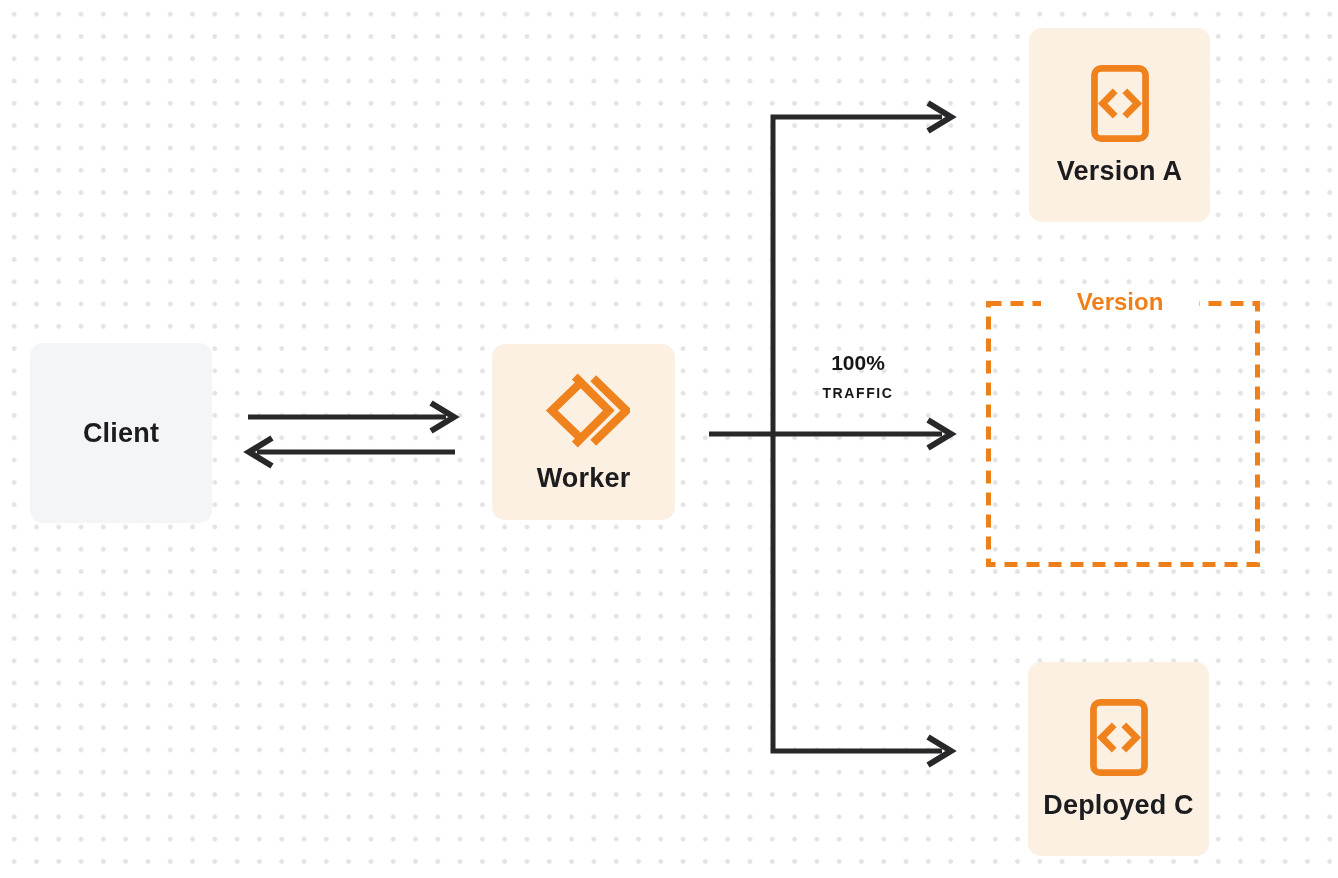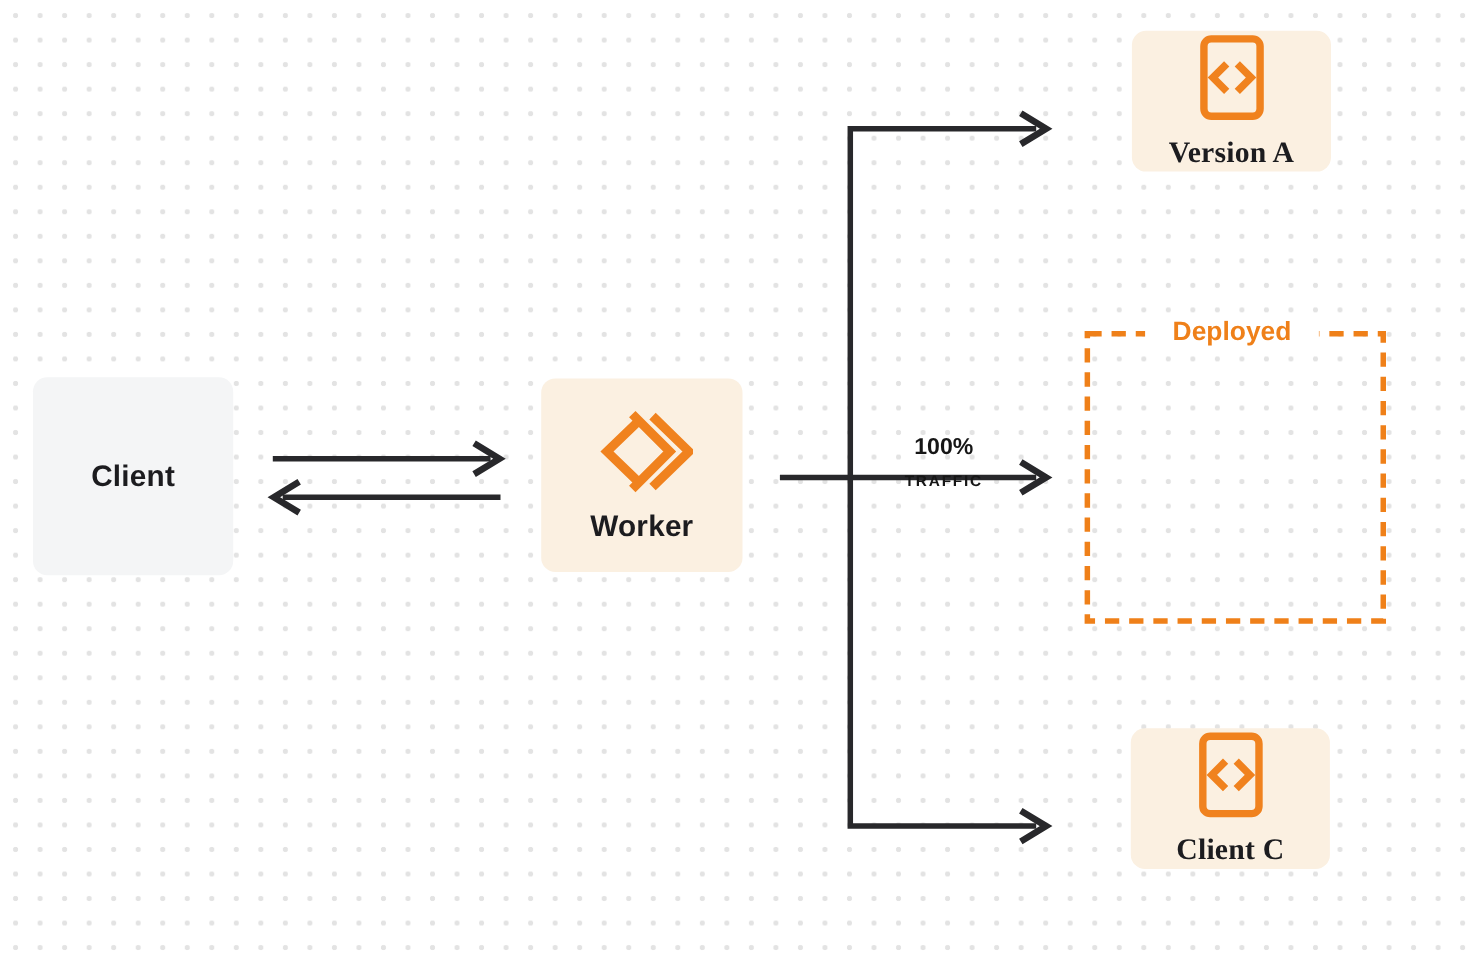--- a/index.html
+++ b/index.html
@@ -40,23 +40,22 @@
     width: 182px; height: 180px;
     background: #f4f5f6;
   }
   .worker-node {
     left: 492px; top: 344px;
     width: 183px; height: 176px;
     background: #fbf0e1;
   }
   .worker-node .icon { margin-bottom: 12px; }
   .version-node {
-    width: 181px; height: 128px;
+    width: 181px; height: 194px;
     background: #fbf0e1;
-    font-family: Liberation Serif, serif;
   }
   .version-node .icon { margin-bottom: 13px; }
   .version-a { left: 1029px; top: 28px; }
   .version-b { left: 1030px; top: 345px; }
   .version-c { left: 1028px; top: 662px; }
   .icon { color: #f0821e; display: block; }
   .deployed-label {
     position: absolute;
     left: 1041px; top: 286px;
     width: 158px;
@@ -67,21 +66,20 @@
     color: #ef8019;
     background: #ffffff;
   }
   .traffic-label {
     position: absolute;
     left: 788px; top: 351px;
     width: 140px;
     text-align: center;
     color: #161616;
     font-weight: 700;
-    margin-top: 44px;
   }
   .traffic-label .line1 { font-size: 21px; margin-bottom: 10px; }
   .traffic-label .line2 { font-size: 14px; letter-spacing: 1.6px; }
 </style>
 </head>
 <body>
 
 <div class="canvas">
 
   <svg class="overlay" viewBox="0 0 1338 878" xmlns="http://www.w3.org/2000/svg">
@@ -134,23 +132,23 @@
 
 
   <div class="node version-node version-c">
     <svg class="icon" width="60" height="79" viewBox="0 0 62 82" xmlns="http://www.w3.org/2000/svg">
       <g fill="none" stroke="currentColor" stroke-width="7" stroke-linejoin="miter">
         <rect x="4.5" y="4.5" width="53" height="73" rx="7"></rect>
         <path d="M 26,28 L 13,41 L 26,54"></path>
         <path d="M 36,28 L 49,41 L 36,54"></path>
       </g>
     </svg>
-    <span class="label">Client C</span>
+    <span class="label">Deployed C</span>
   </div>
 
-  <div class="deployed-label">Deployed</div>
+  <div class="deployed-label">Version</div>
 
   <div class="traffic-label">
     <div class="line1">100%</div>
     <div class="line2">TRAFFIC</div>
   </div>
 
 </div>
 
 </body></html>

